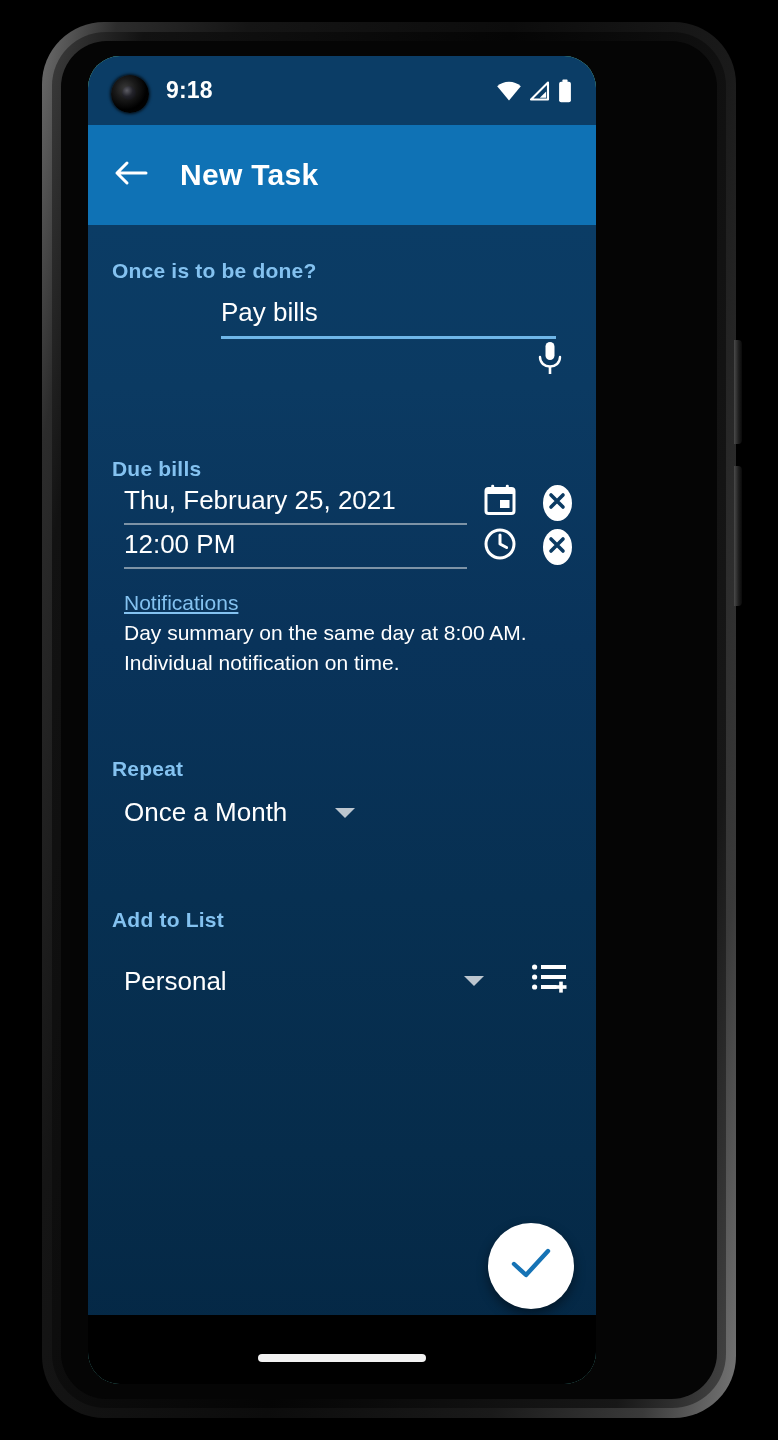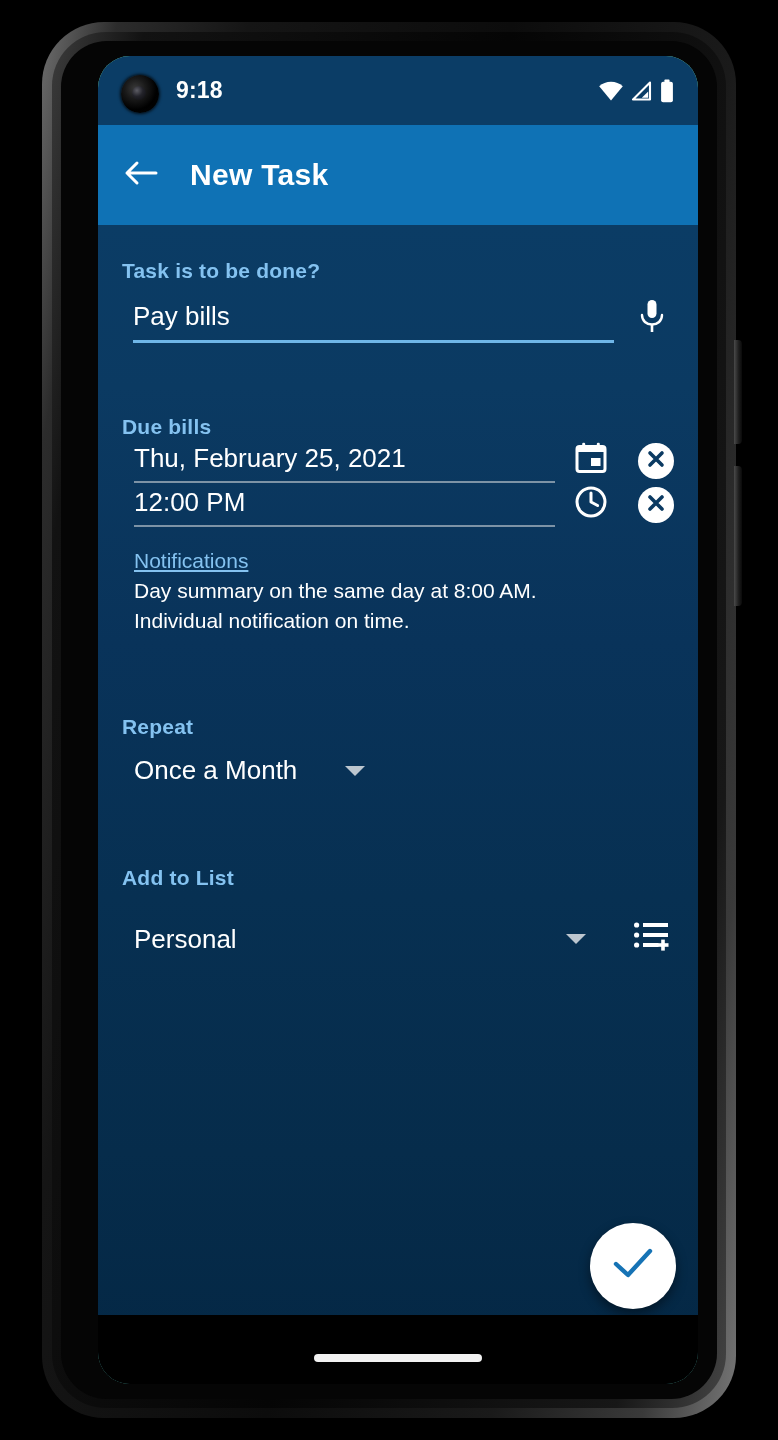--- a/index.html
+++ b/index.html
@@ -51,23 +51,23 @@
     width: 8px;
     background: linear-gradient(90deg, #4a4a4a, #1d1d1d 60%, #0a0a0a);
     border-radius: 0 4px 4px 0;
   }
   #power-button { top: 340px; height: 104px; }
   #volume-button { top: 466px; height: 140px; }
 
   
   #phone-screen {
     position: absolute;
-    left: 98px;
+    left: 88px;
     top: 56px;
-    width: 600px;
+    width: 508px;
     height: 1328px;
     border-radius: 32px;
     overflow: hidden;
     background: #86efac;
   }
 
   
   #status-bar {
     position: relative;
     height: 69px;
@@ -154,20 +154,21 @@
     font-weight: bold;
     letter-spacing: 0.2px;
   }
 
   
   #task-section { padding-top: 34px; }
   #task-row {
     margin-top: 14px;
     display: flex;
     align-items: flex-end;
+    flex-direction: column;
   }
   #task-input-wrap {
     flex: 1;
     margin-left: 11px;
     margin-right: 16px;
     border-bottom: 3px solid #6fb6e8;
     padding-bottom: 8px;
   }
   #task-input {
     width: 100%;
@@ -370,21 +371,21 @@
           <path d="M32 15 L3 15 M13 5 L3 15 L13 25" fill="none" stroke="#ffffff" stroke-width="3" stroke-linecap="round" stroke-linejoin="round"></path>
         </svg>
       </span>
     </div>
     <div id="app-bar-title">New Task</div>
   </div>
 
   <div id="content">
 
     <div id="task-section">
-      <div class="field-label">Task is to be done?</div>
+      <div class="field-label">Once is to be done?</div>
       <div id="task-row">
         <div id="task-input-wrap">
           <input id="task-input" type="text" value="Pay bills" style="">
         </div>
         <div id="mic-button">
           <span>
             <svg width="30" height="38" viewBox="0 0 30 38">
               <rect x="10.5" y="2" width="9" height="18" rx="4.5" fill="#ffffff"></rect>
               <path d="M5 17 C5 23 9.5 26.5 15 26.5 C20.5 26.5 25 23 25 17" fill="none" stroke="#ffffff" stroke-width="2.4" stroke-linecap="round"></path>
               <rect x="13.7" y="26" width="2.6" height="8" fill="#ffffff"></rect>

